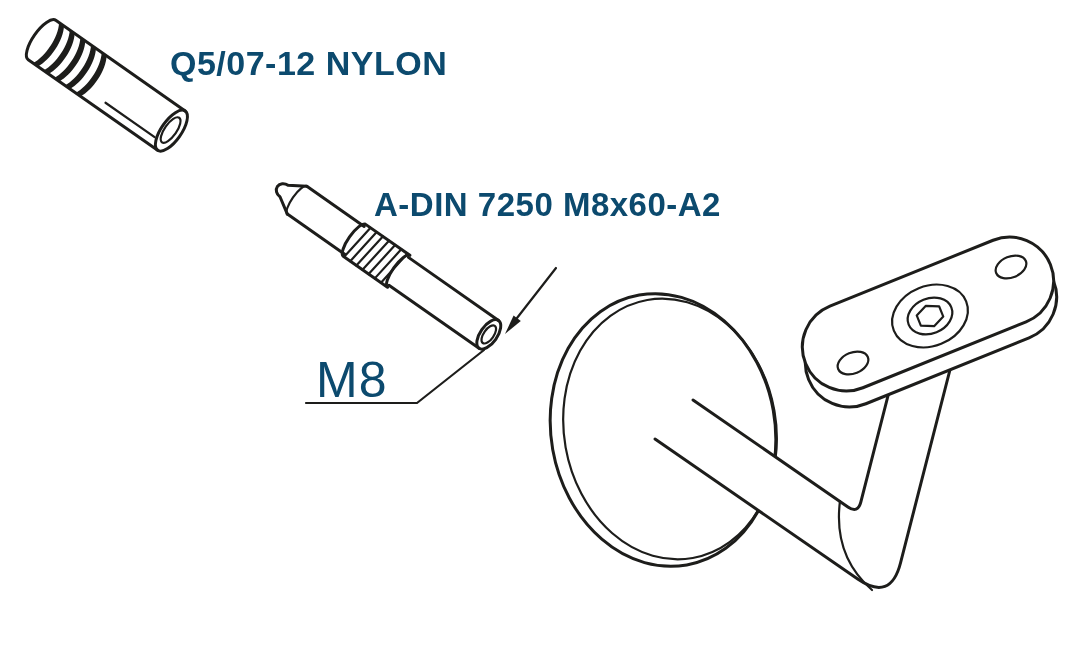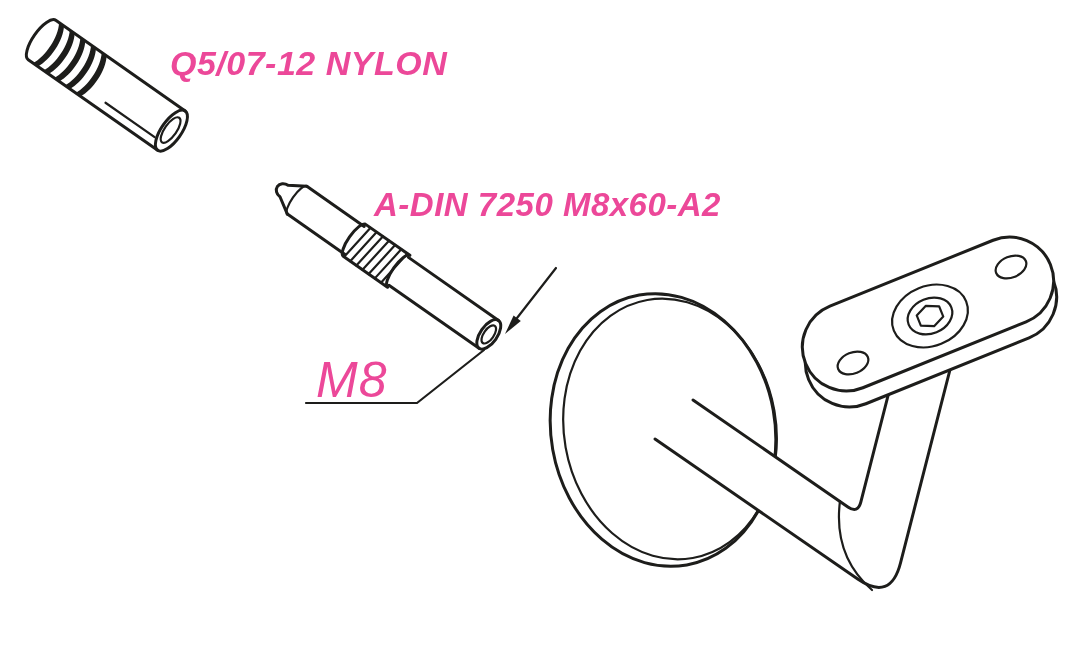--- a/index.html
+++ b/index.html
@@ -17,25 +17,24 @@
     stroke: #1d1d1b;
     stroke-width: 3;
     fill: none;
     stroke-linecap: round;
     stroke-linejoin: round;
   }
   .t2 { stroke-width: 2.2; }
   .fillink { fill: #1d1d1b; stroke: none; }
   .label {
     position: absolute;
-    color: #ec4899;
+    color: #0c4a6e;
     font-weight: 700;
     white-space: nowrap;
     letter-spacing: 0.5px;
-    font-style: italic;
   }
   .label-plug { left: 170px; top: 44px; font-size: 34px; }
   .label-stud { left: 374px; top: 186px; font-size: 33px; }
   .label-m8  { left: 316px; top: 351px; font-size: 50px; font-weight: 400; letter-spacing: 1px; }
 </style>
 </head>
 <body>
 
 <div class="stage">
 

